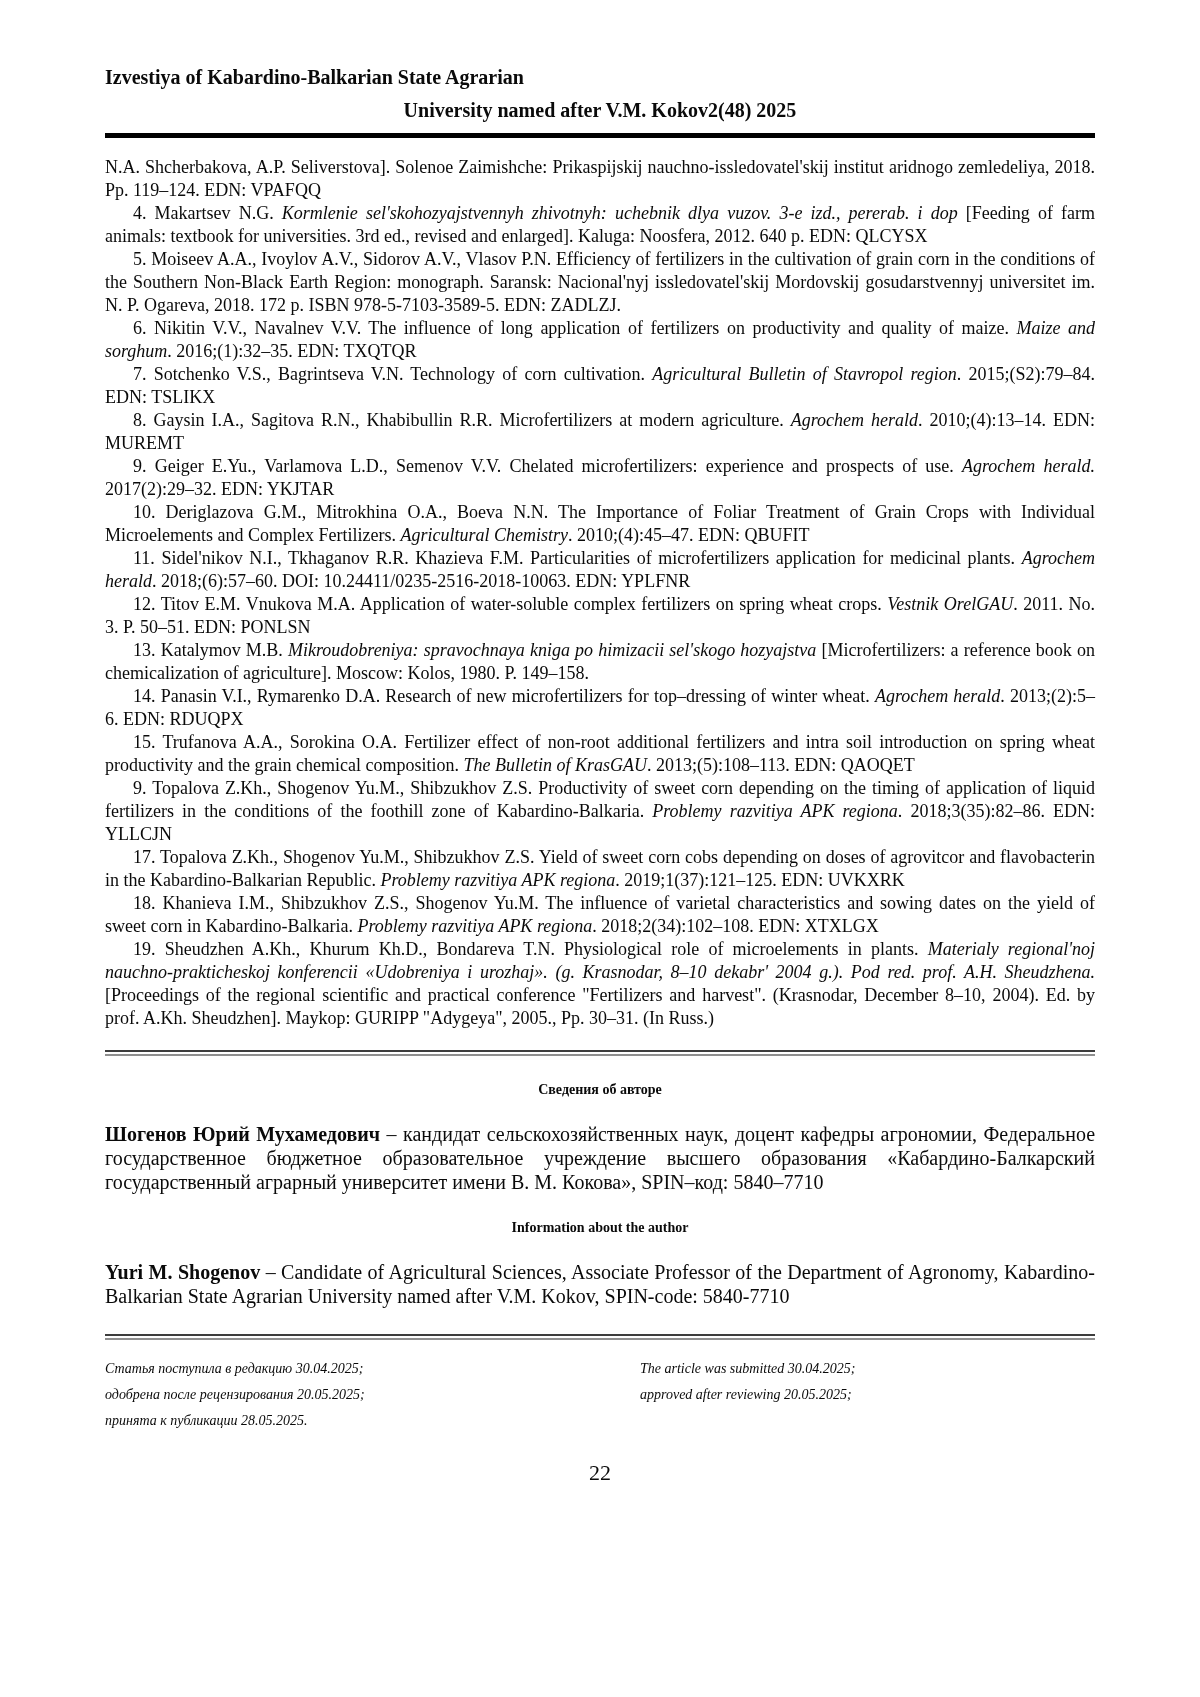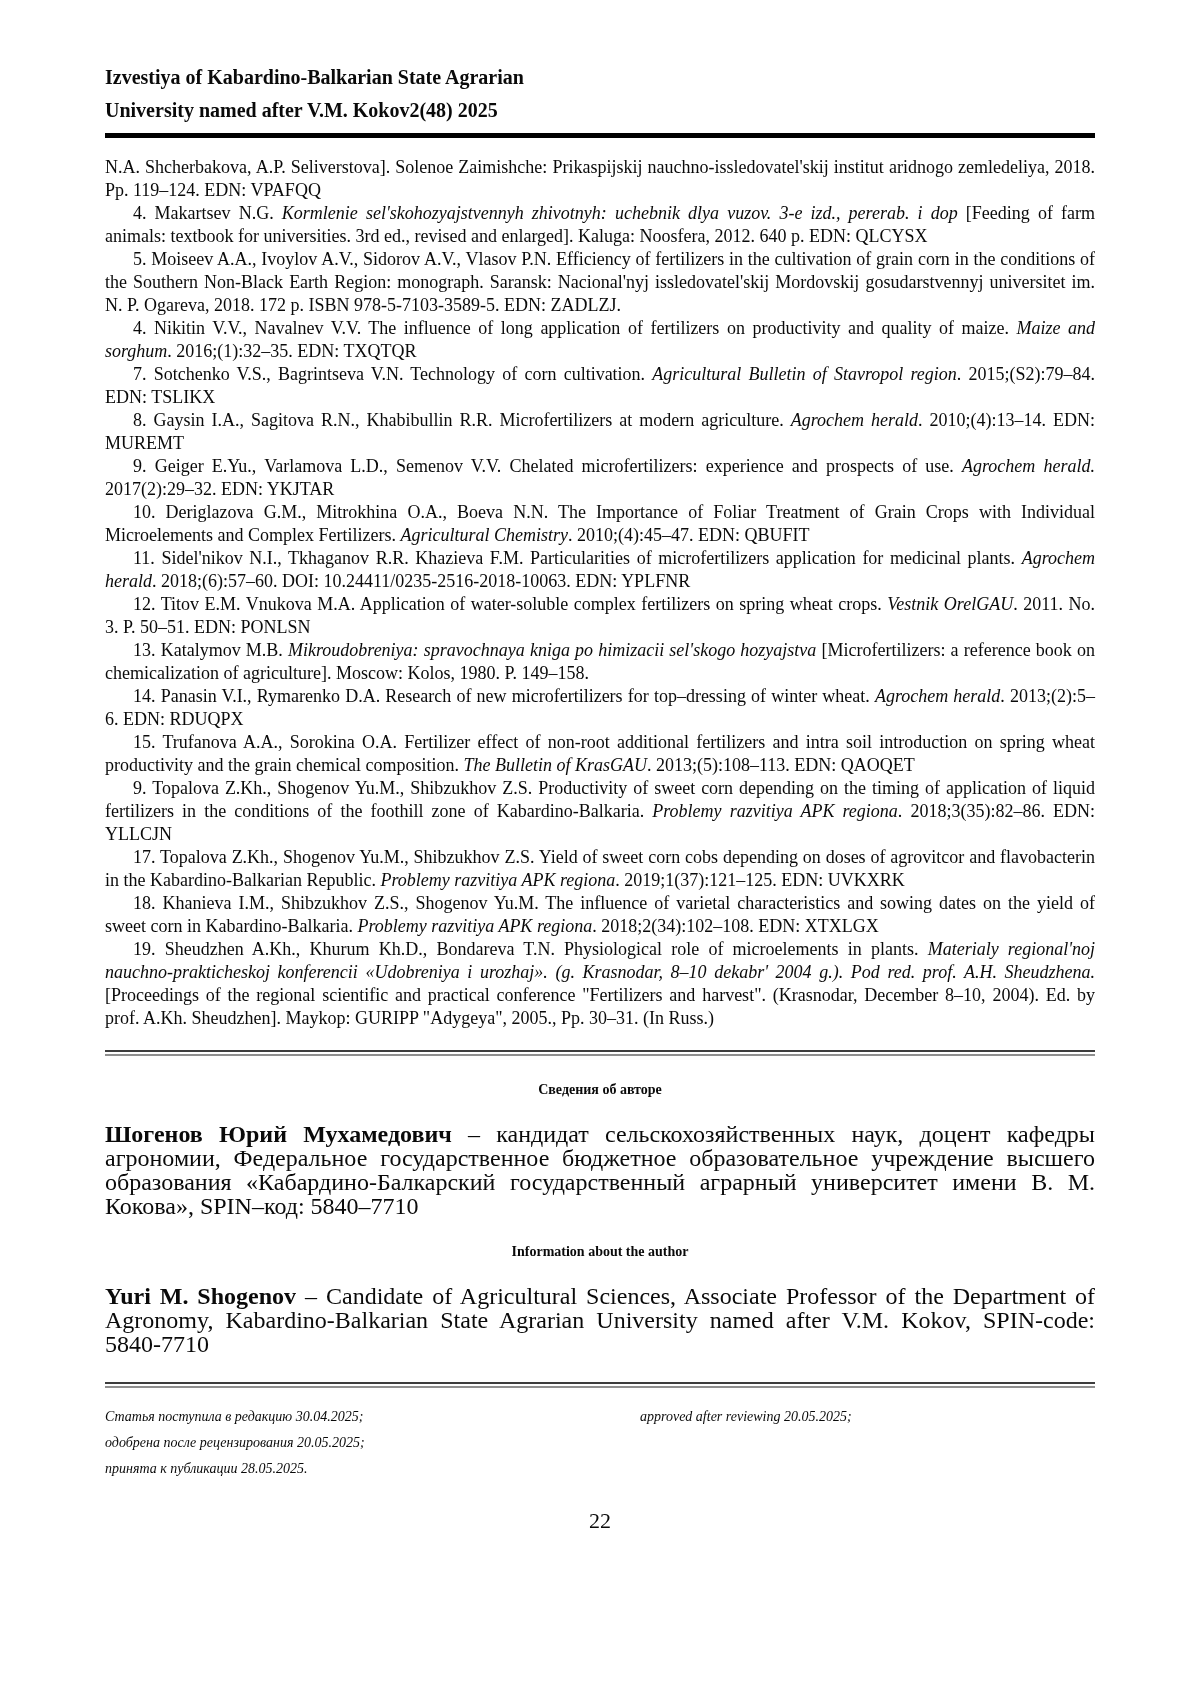--- a/index.html
+++ b/index.html
@@ -12,21 +12,21 @@
     overflow: hidden;
   }
   .page {
     box-sizing: border-box;
     width: 1200px;
     height: 1519px;
     padding: 64px 105px 0 105px;
   }
   
   .journal-header { font-weight: bold; font-size: 20px; line-height: 26px; }
-  .h-row { display: flex; justify-content: flex-start; margin-top: 7px; }
+  .h-row { display: flex; justify-content: center; margin-top: 7px; }
   .rule-black { height: 5px; background: #000; margin-top: 10px; }
   
   .refs { margin-top: 18px; }
   .ref {
     margin: 0;
     font-size: 18px;
     line-height: 23px;
     text-align: justify;
     text-indent: 28px;
   }
@@ -43,21 +43,21 @@
   .rule-pre-dates { margin-top: 26px; }
   
   .section-heading {
     text-align: center;
     font-weight: bold;
     font-size: 14px;
     margin: 26px 0 0 0;
   }
   .author-para {
     margin: 24px 0 0 0;
-    font-size: 24px;
+    font-size: 20px;
     line-height: 24px;
     text-align: justify;
   }
   .author-para b { font-weight: bold; }
   
   .dates {
     display: flex;
     margin-top: 16px;
     font-style: italic;
     font-size: 14px;
@@ -83,21 +83,21 @@
       <span>University named after V.M. Kokov</span>
       <span>2(48) 2025</span>
     </div>
   </div>
   <div class="rule-black"></div>
 
   <div class="refs">
       <p class="ref noindent"><span>N.A. Shcherbakova, A.P. Seliverstova]. Solenoe Zaimishche: Prikaspijskij nauchno-issledovatel'skij institut aridnogo zemledeliya, 2018. Pp. 119–124. EDN: VPAFQQ</span></p>
       <p class="ref"><span>4. Makartsev N.G. </span><i>Kormlenie sel'skohozyajstvennyh zhivotnyh: uchebnik dlya vuzov. 3-e izd., pererab. i dop</i><span> [Feeding of farm animals: textbook for universities. 3rd ed., revised and enlarged]. Kaluga: Noosfera, 2012. 640 p. EDN: QLCYSX</span></p>
       <p class="ref"><span>5. Moiseev A.A., Ivoylov A.V., Sidorov A.V., Vlasov P.N. Efficiency of fertilizers in the cultivation of grain corn in the conditions of the Southern Non-Black Earth Region: monograph. Saransk: Nacional'nyj issledovatel'skij Mordovskij gosudarstvennyj universitet im. N. P. Ogareva, 2018. 172 p. ISBN 978-5-7103-3589-5. EDN: ZADLZJ.</span></p>
-      <p class="ref"><span>4. Nikitin V.V., Navalnev V.V. The influence of long application of fertilizers on productivity and quality of maize. </span><i>Maize and sorghum</i><span>. 2016;(1):32–35. EDN: TXQTQR</span></p>
+      <p class="ref"><span>6. Nikitin V.V., Navalnev V.V. The influence of long application of fertilizers on productivity and quality of maize. </span><i>Maize and sorghum</i><span>. 2016;(1):32–35. EDN: TXQTQR</span></p>
       <p class="ref"><span>7. Sotchenko V.S., Bagrintseva V.N. Technology of corn cultivation. </span><i>Agricultural Bulletin of Stavropol region</i><span>. 2015;(S2):79–84. EDN: TSLIKX</span></p>
       <p class="ref"><span>8. Gaysin I.A., Sagitova R.N., Khabibullin R.R. Microfertilizers at modern agriculture. </span><i>Agrochem herald</i><span>. 2010;(4):13–14. EDN: MUREMT</span></p>
       <p class="ref"><span>9. Geiger E.Yu., Varlamova L.D., Semenov V.V. Chelated microfertilizers: experience and prospects of use. </span><i>Agrochem herald.</i><span> 2017(2):29–32. EDN: YKJTAR</span></p>
       <p class="ref"><span>10. Deriglazova G.M., Mitrokhina O.A., Boeva N.N. The Importance of Foliar Treatment of Grain Crops with Individual Microelements and Complex Fertilizers. </span><i>Agricultural Chemistry</i><span>. 2010;(4):45–47. EDN: QBUFIT</span></p>
       <p class="ref"><span>11. Sidel'nikov N.I., Tkhaganov R.R. Khazieva F.M. Particularities of microfertilizers application for medicinal plants. </span><i>Agrochem herald</i><span>. 2018;(6):57–60. DOI: 10.24411/0235-2516-2018-10063. EDN: YPLFNR</span></p>
       <p class="ref"><span>12. Titov E.M. Vnukova M.A. Application of water-soluble complex fertilizers on spring wheat crops. </span><i>Vestnik OrelGAU</i><span>. 2011. No. 3. P. 50–51. EDN: PONLSN</span></p>
       <p class="ref"><span>13. Katalymov M.B. </span><i>Mikroudobreniya: spravochnaya kniga po himizacii sel'skogo hozyajstva</i><span> [Microfertilizers: a reference book on chemicalization of agriculture]. Moscow: Kolos, 1980. P. 149–158.</span></p>
       <p class="ref"><span>14. Panasin V.I., Rymarenko D.A. Research of new microfertilizers for top–dressing of winter wheat. </span><i>Agrochem herald</i><span>. 2013;(2):5–6. EDN: RDUQPX</span></p>
       <p class="ref"><span>15. Trufanova A.A., Sorokina O.A. Fertilizer effect of non-root additional fertilizers and intra soil introduction on spring wheat productivity and the grain chemical composition. </span><i>The Bulletin of KrasGAU</i><span>. 2013;(5):108–113. EDN: QAOQET</span></p>
       <p class="ref"><span>9. Topalova Z.Kh., Shogenov Yu.M., Shibzukhov Z.S. Productivity of sweet corn depending on the timing of application of liquid fertilizers in the conditions of the foothill zone of Kabardino-Balkaria. </span><i>Problemy razvitiya APK regiona</i><span>. 2018;3(35):82–86. EDN: YLLCJN</span></p>
@@ -116,19 +116,20 @@
 
   <div class="rule-double rule-pre-dates"></div>
 
   <div class="dates">
     <div class="col-left">
       <div>Статья поступила в редакцию 30.04.2025;</div>
       <div>одобрена после рецензирования 20.05.2025;</div>
       <div>принята к публикации 28.05.2025.</div>
     </div>
     <div class="col-right">
+      <div>The article was submitted 30.04.2025;</div>
       <div>approved after reviewing 20.05.2025;</div>
     </div>
   </div>
 
   <div class="page-number">22</div>
 
 </div>
 
 </body></html>

